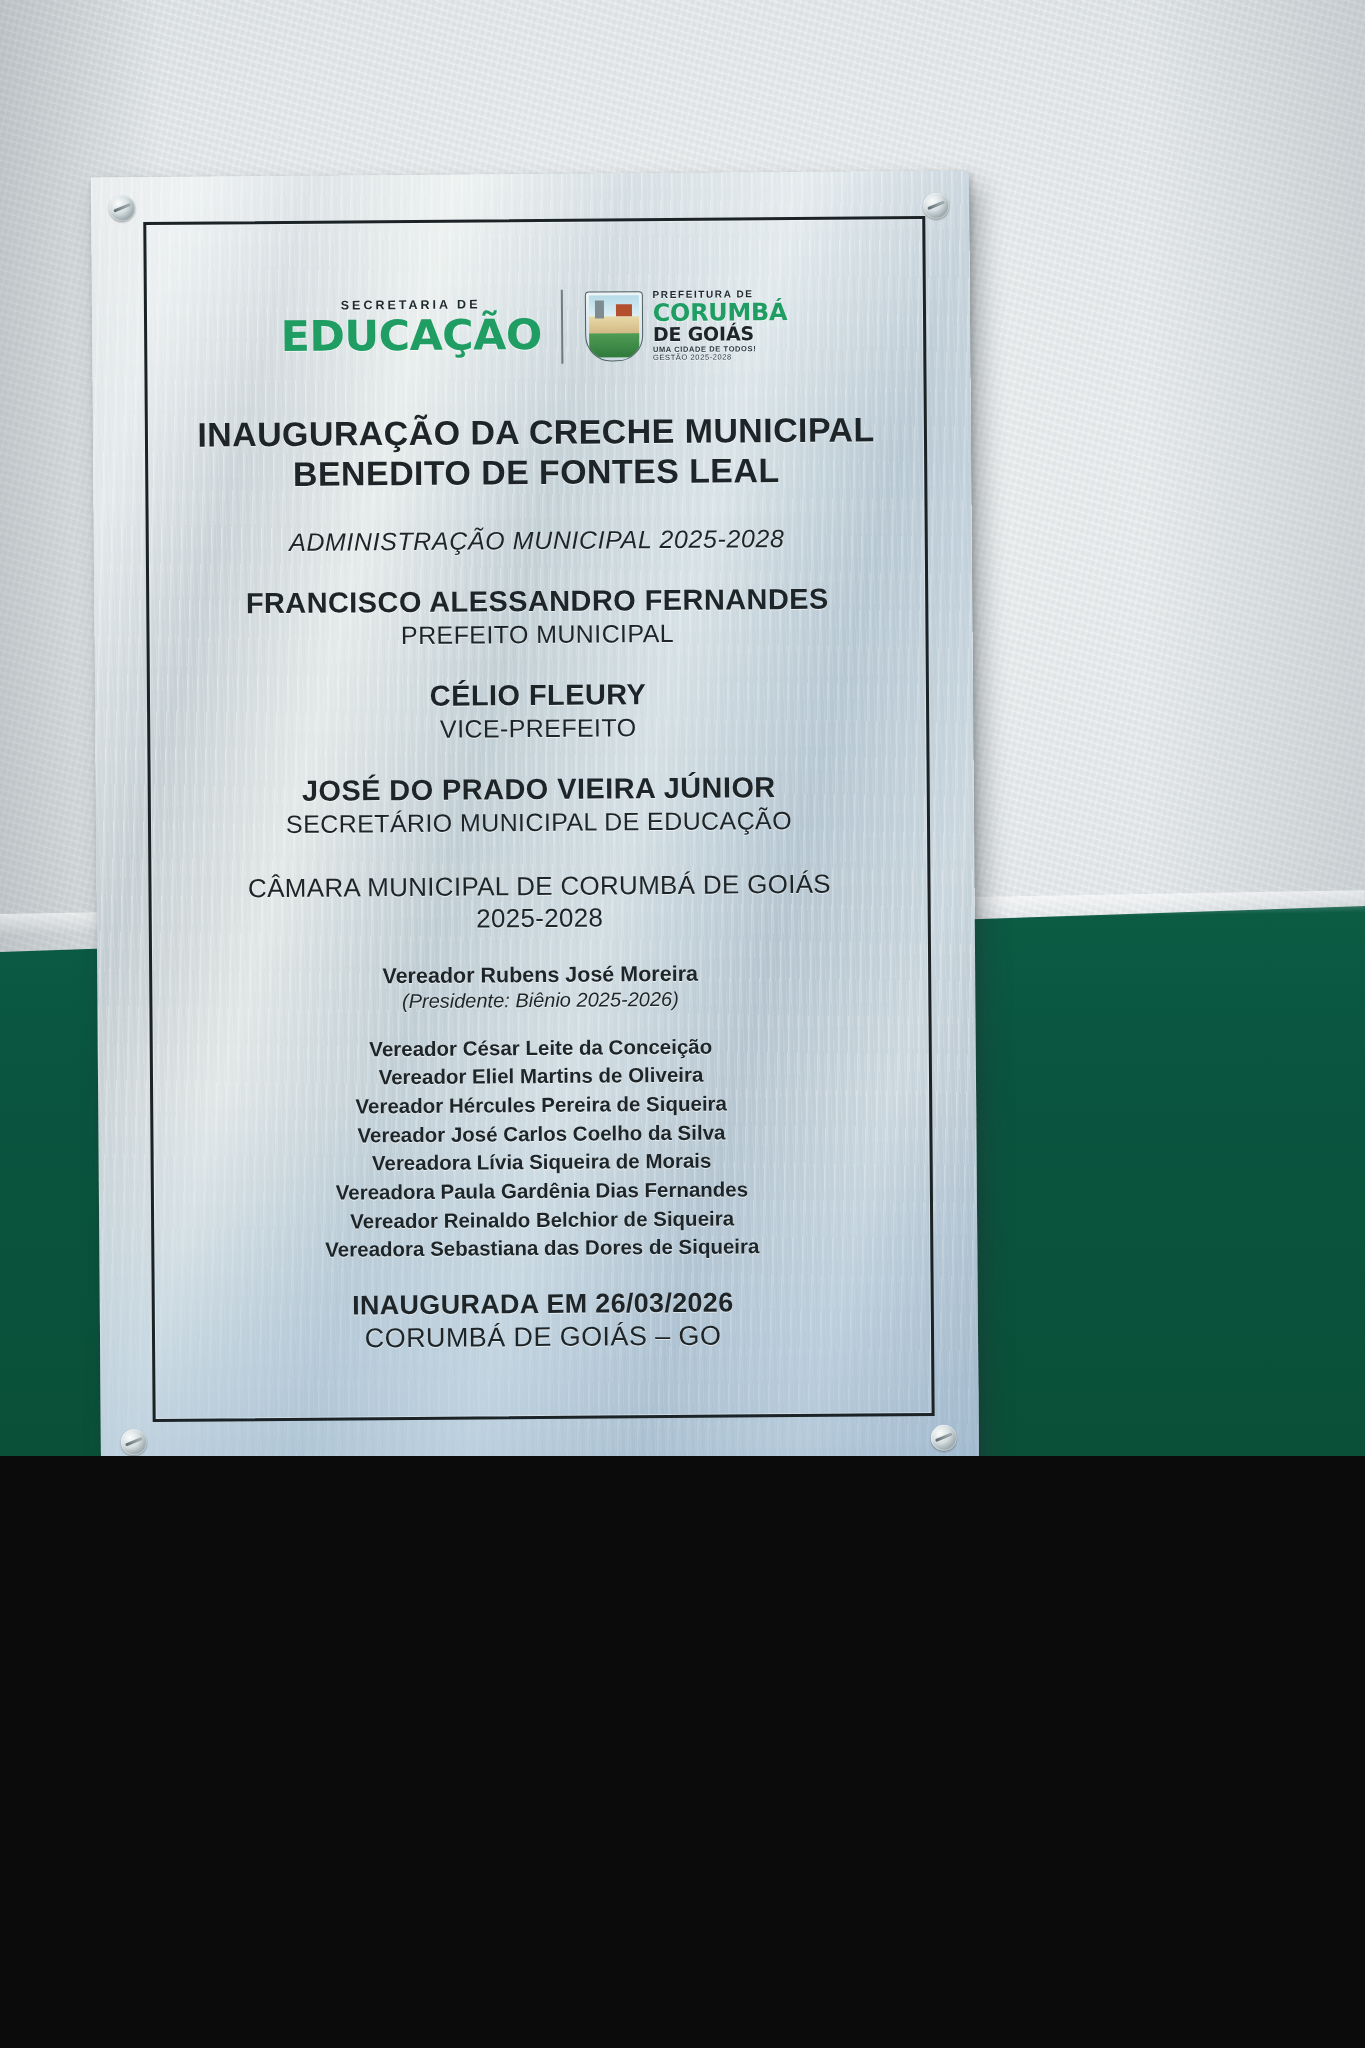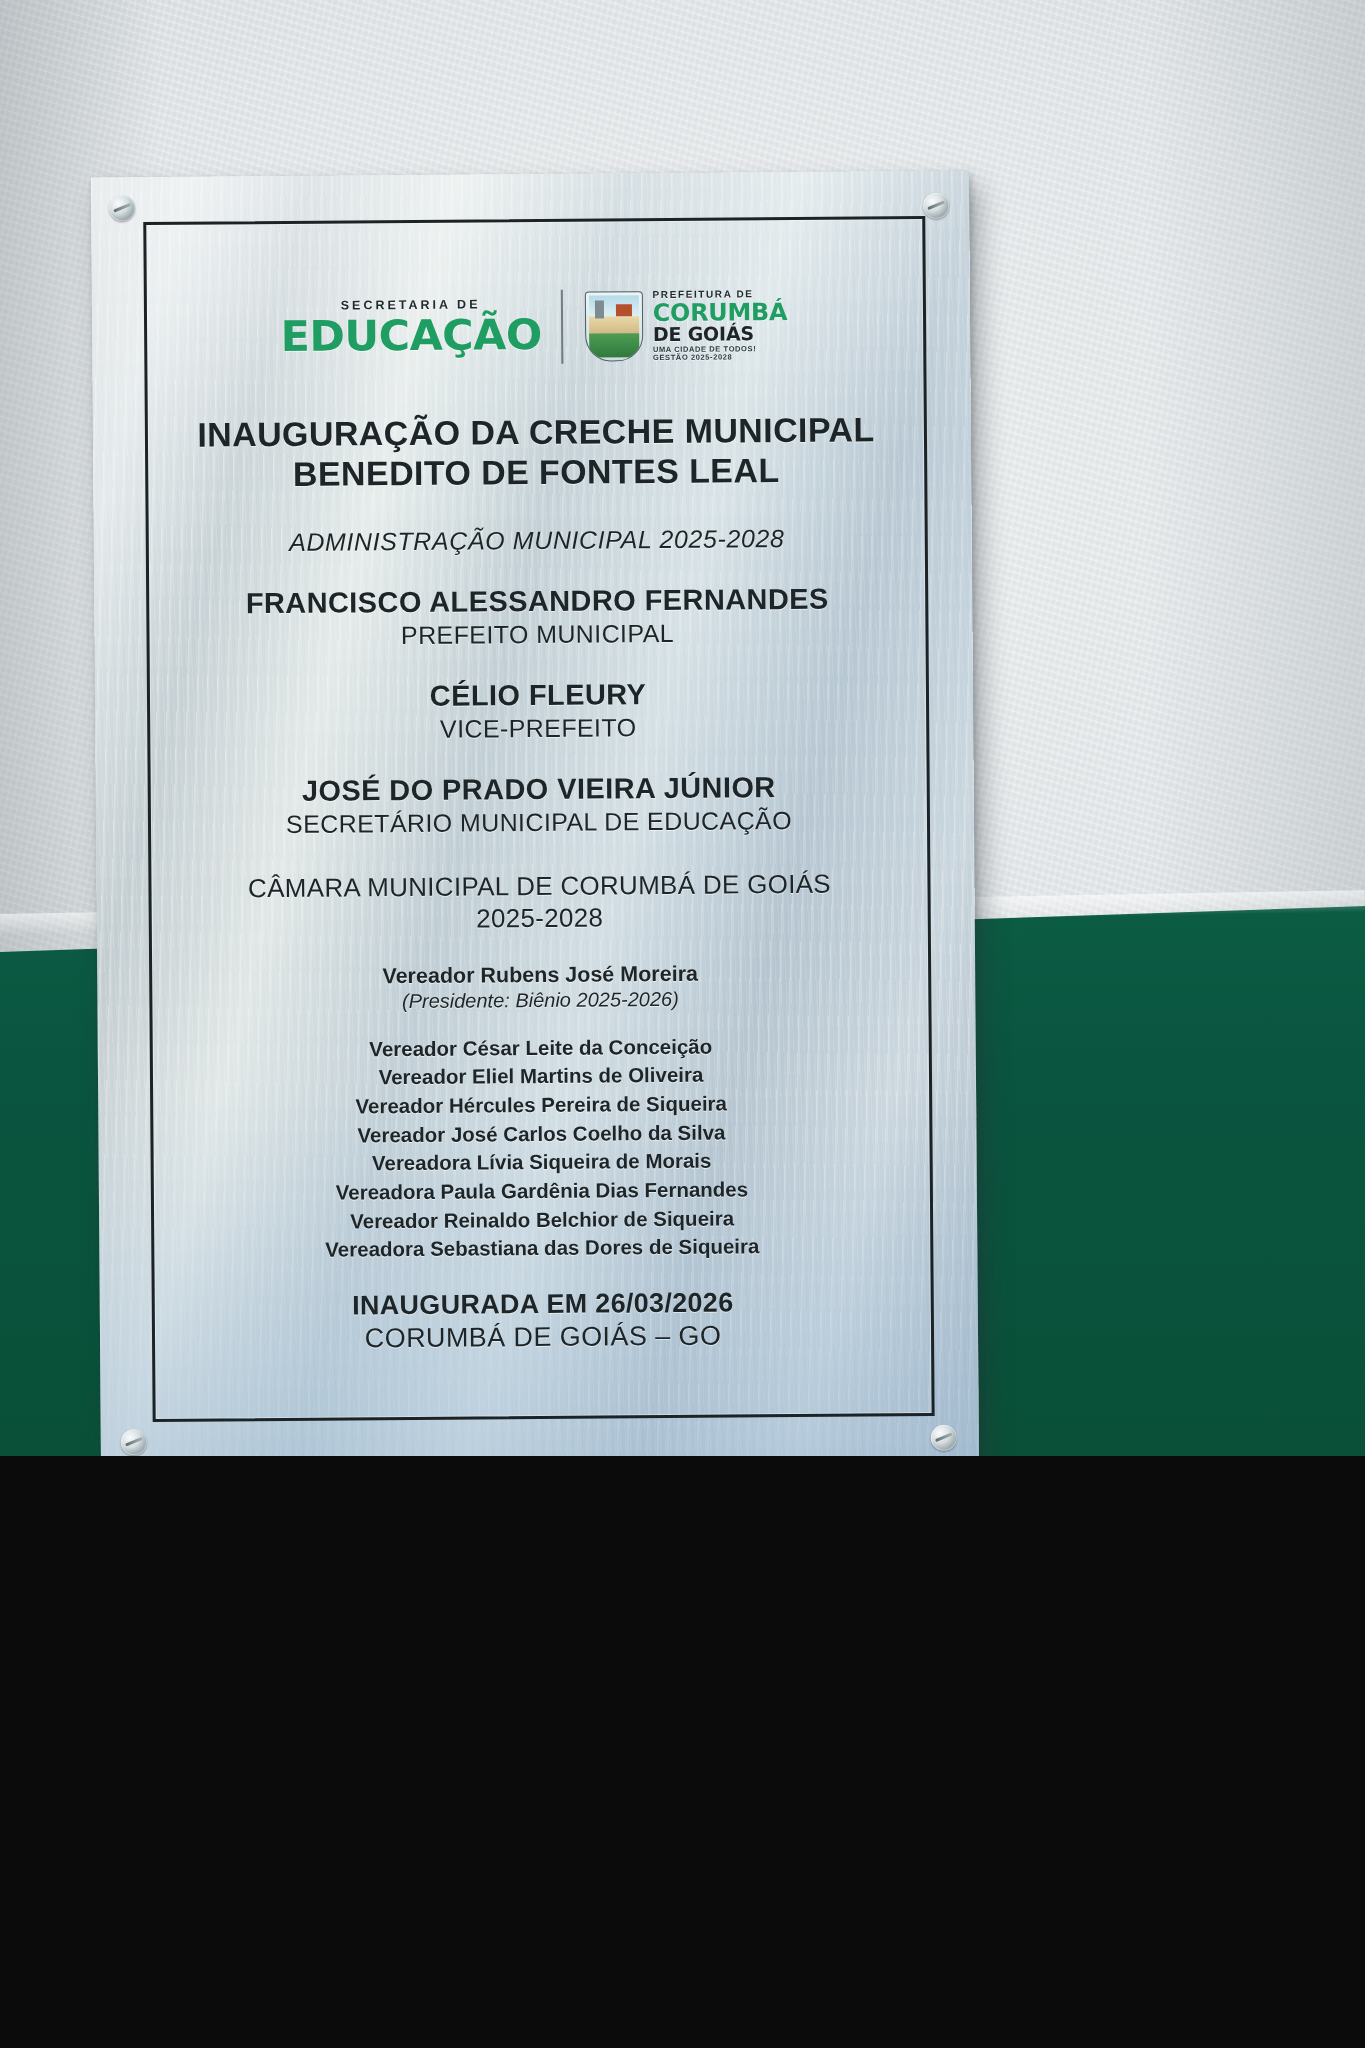--- a/index.html
+++ b/index.html
@@ -257,21 +257,21 @@
   }
   #pref-slogan {
     font-size: 7.5px;
     font-weight: bold;
     letter-spacing: 0.6px;
     color: #2b3a3f;
     margin-top: 2px;
   }
   #pref-gestao {
     font-size: 7.5px;
-    font-weight: bold;
+    font-weight: normal;
     letter-spacing: 0.6px;
     color: #2b3a3f;
   }
 
   
   .title-line {
     font-size: 34px;
     font-weight: bold;
     letter-spacing: 0.4px;
     line-height: 1.18;

